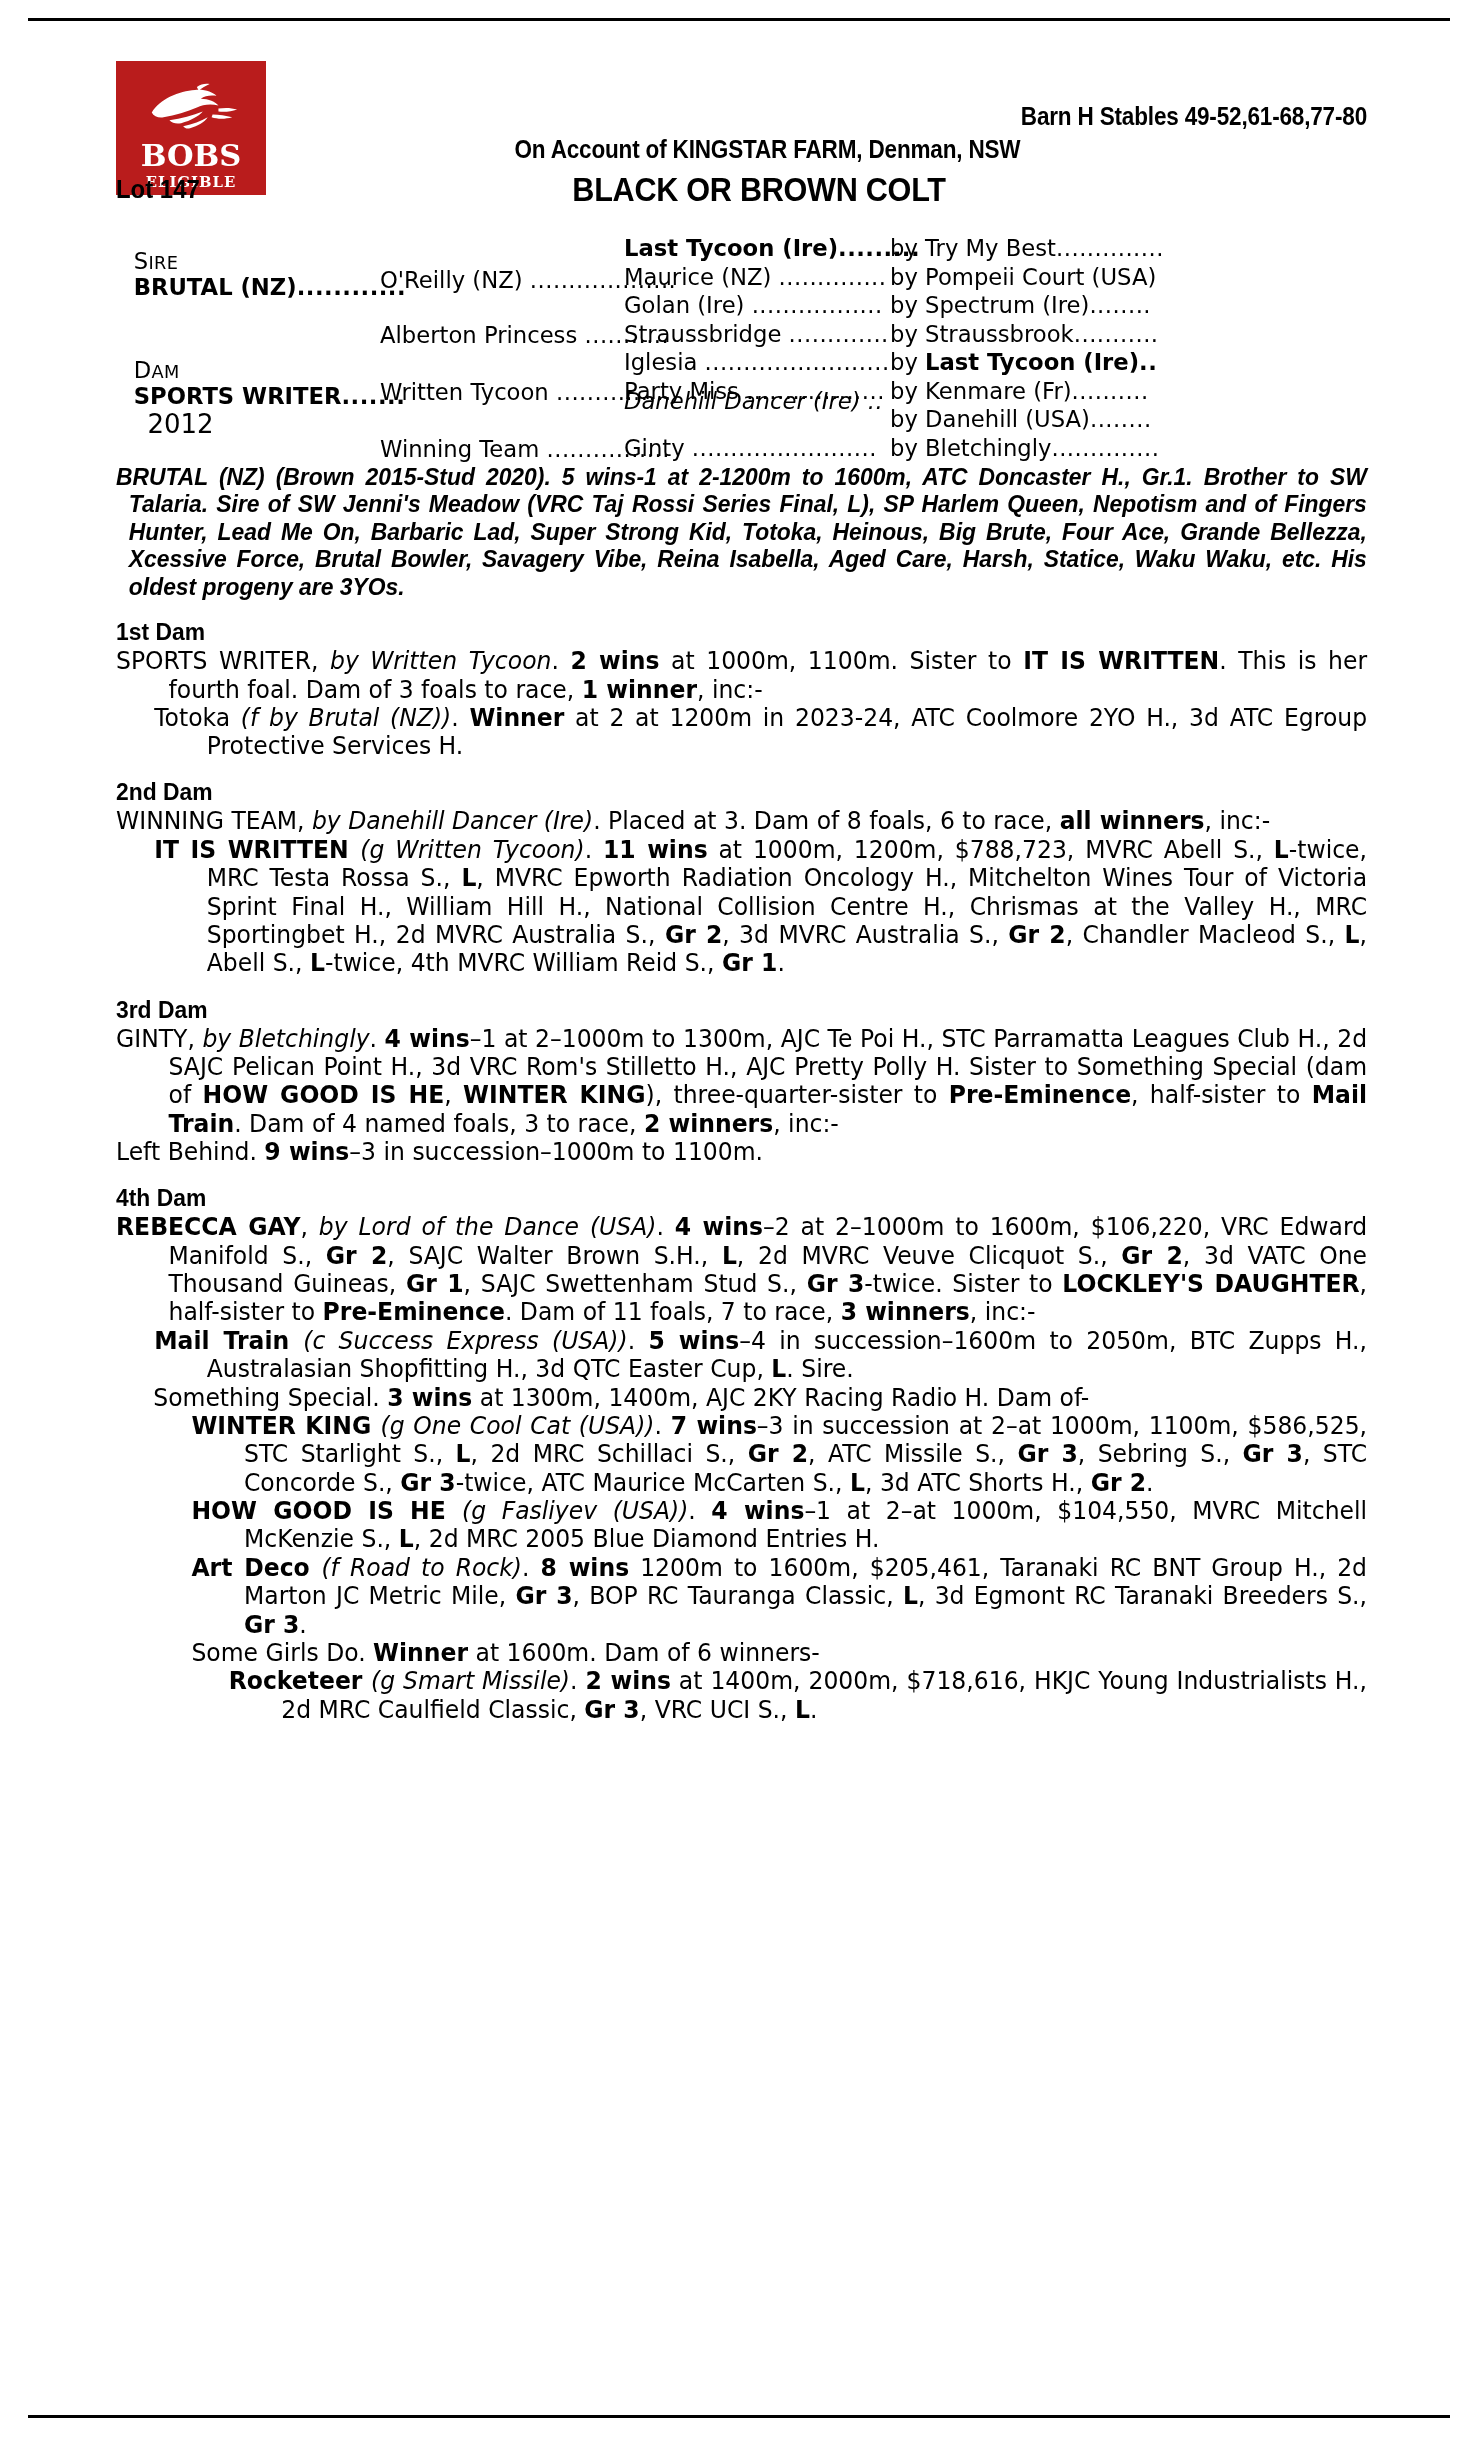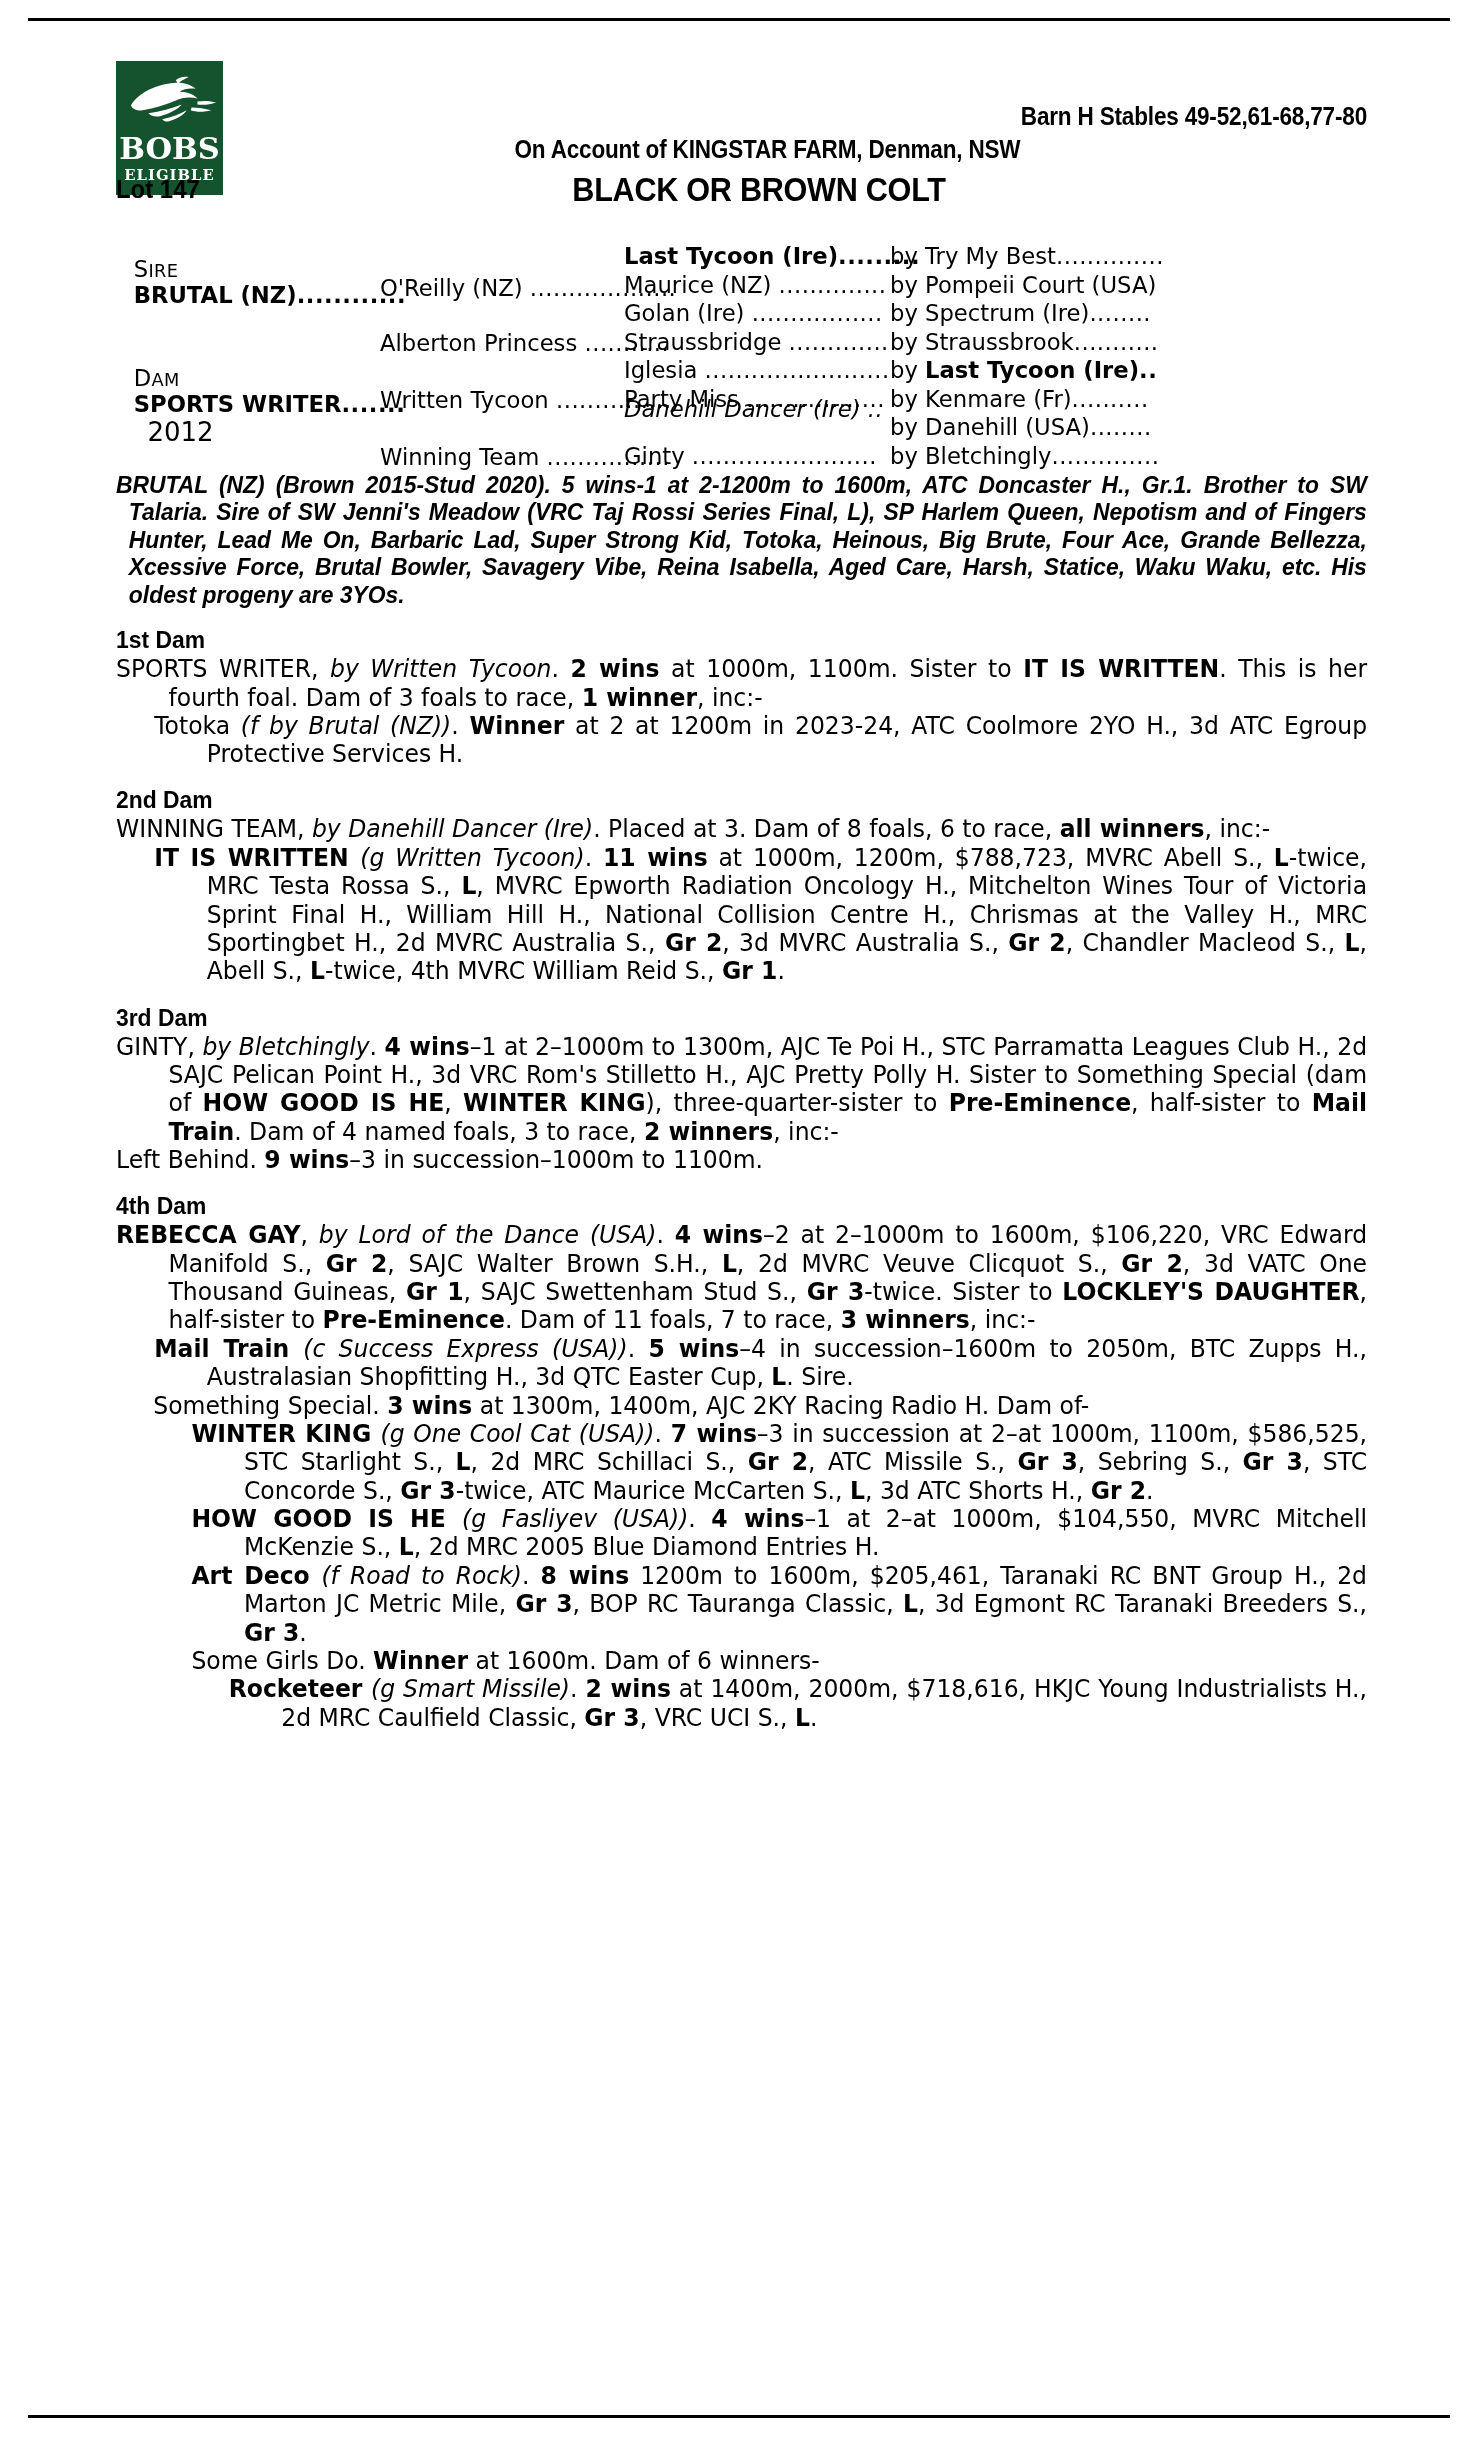--- a/index.html
+++ b/index.html
@@ -44,28 +44,28 @@
   }
 
   
   .header-block {
     position: relative;
     min-height: 169px;
   }
   .bobs-logo {
     position: absolute;
     left: 0; top: 0;
-    width: 107px; height: 134px;
-    background: #14532d;
+    width: 150px; height: 134px;
+    background: #b91c1c;
     color: #fff;
     display: flex;
     flex-direction: column;
     align-items: center;
     justify-content: flex-start;
-    padding-top: 15px;
+    padding-top: 22px;
   }
   .bobs-logo svg { display:block; }
   .bobs-word {
     font-family: "DejaVu Serif", "Liberation Serif", serif;
     font-size: 30.5px;
     font-weight: 700;
     letter-spacing: 0px;
     line-height: 1;
     margin-top: 2px;
   }
@@ -143,21 +143,21 @@
     line-height: 0.92;
     margin: 0 7.9px;
     position: relative;
     top: -2px;
   }
   .frac .num { display: block; font-size: 23.6px; }
   .frac .den { display: block; font-size: 23.6px; }
 
   
   .ped {
-    margin-top: 12px;
+    margin-top: 4px;
     position: relative;
     height: 219px;
     font-size: 22.7px;
   }
   .ped-col1 {
     position: absolute;
     left: 17.7px; top: 0;
     width: 246px;
   }
   .ped-col2 {

